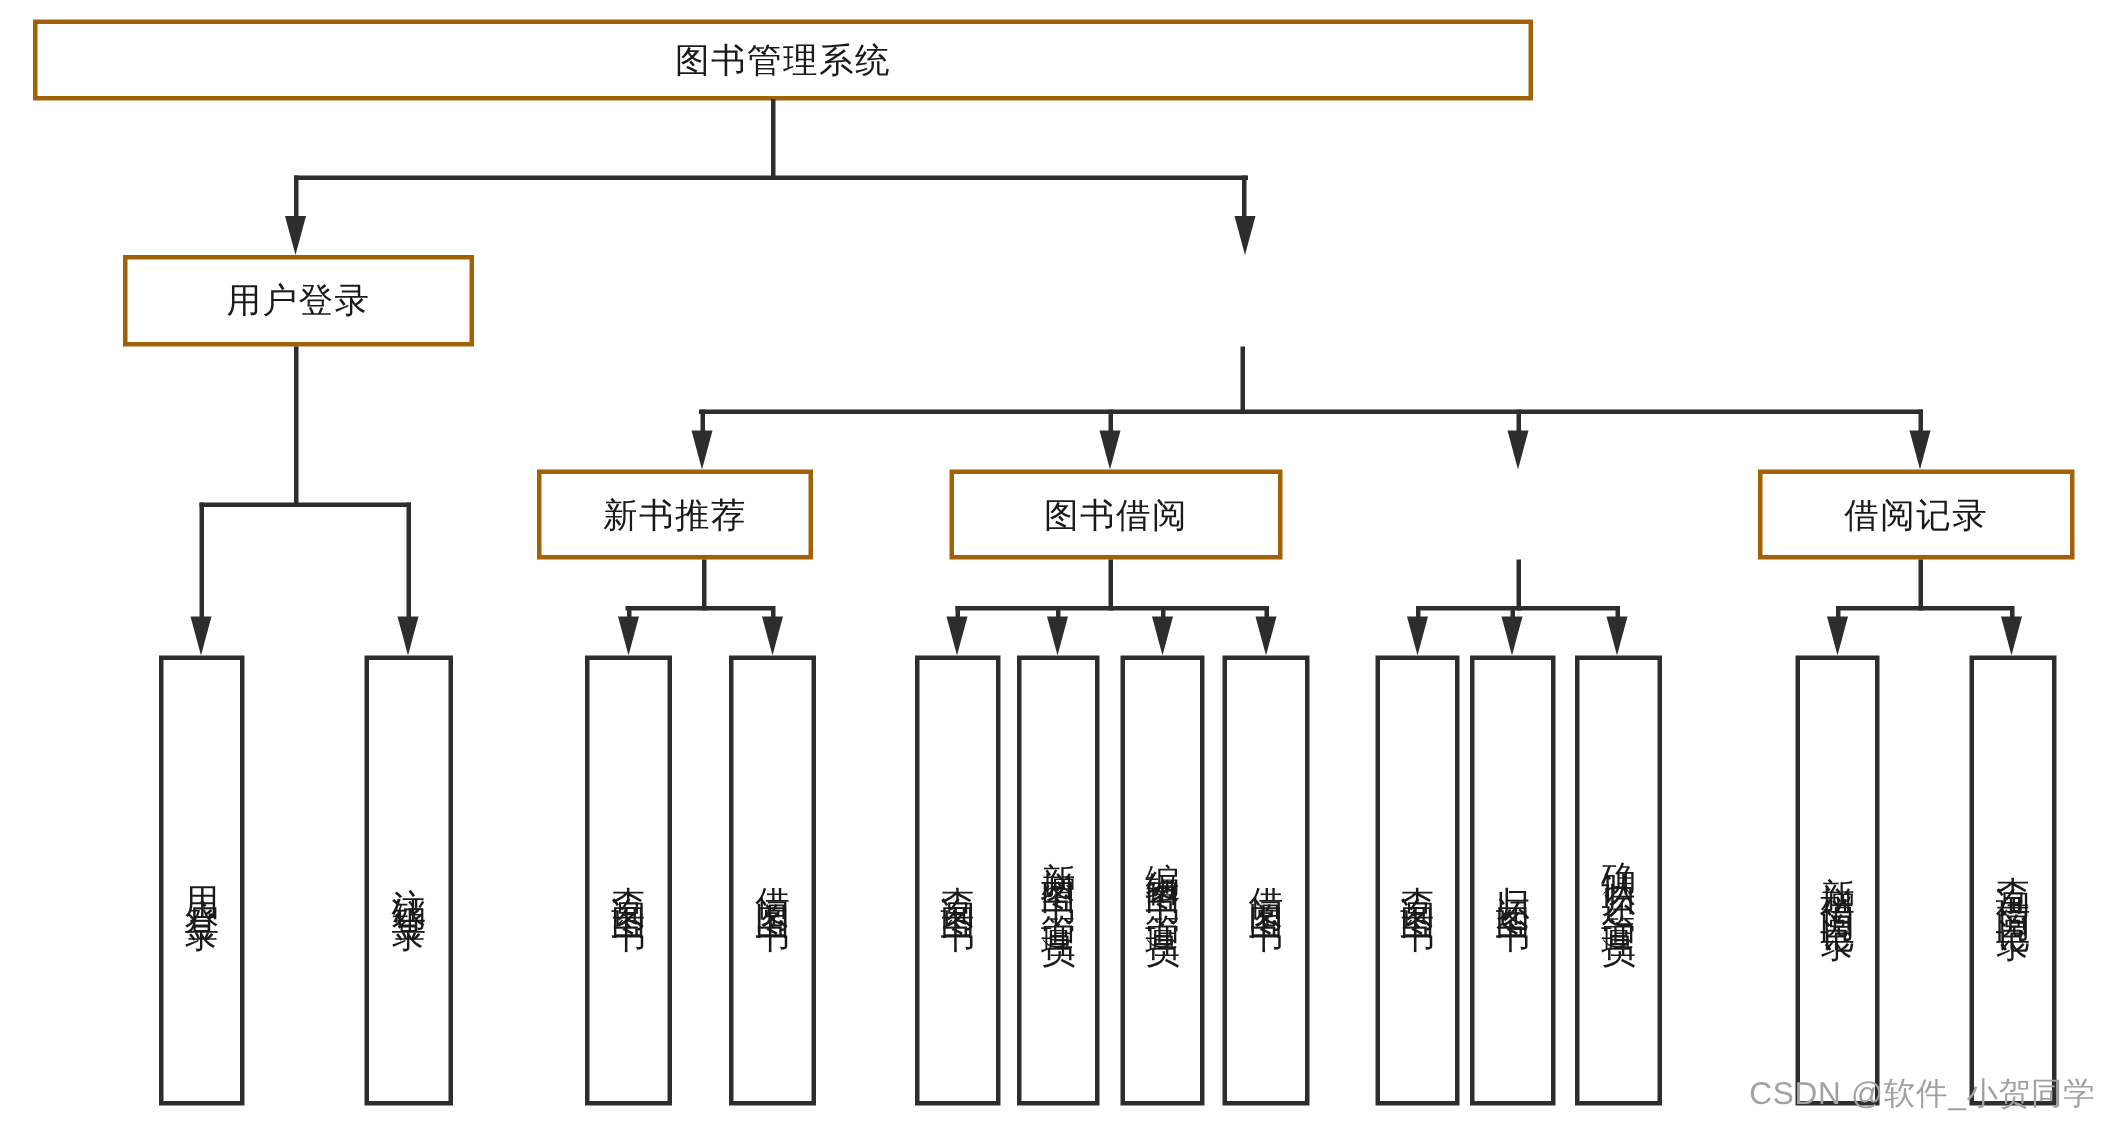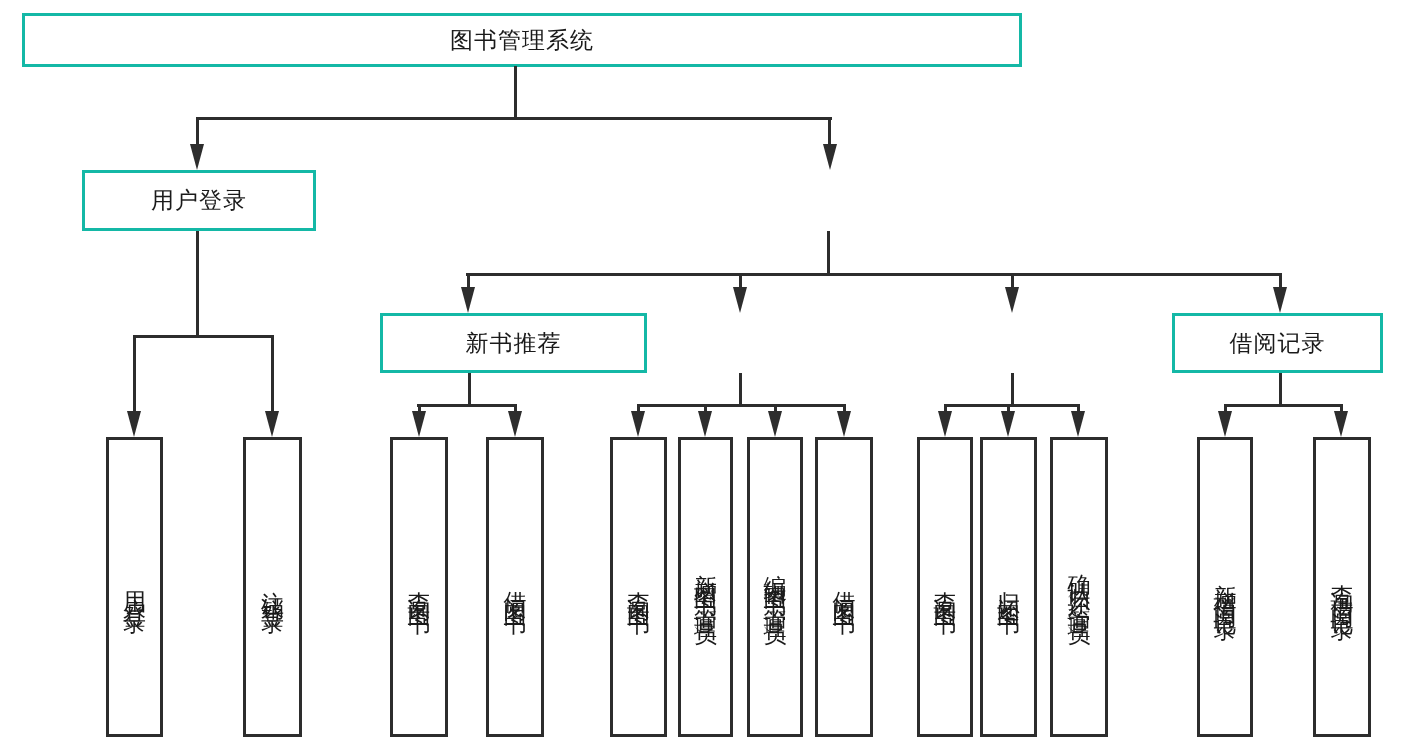--- a/index.html
+++ b/index.html
@@ -2,21 +2,21 @@
 <html><head>
 <meta charset="utf-8">
 <style>
   html,body{margin:0;padding:0;background:#ffffff;}
   .canvas{
     position:relative;width:1405px;height:747px;background:#ffffff;
     font-family:"Liberation Sans","DejaVu Sans",sans-serif;
     color:#1a1a1a;overflow:hidden;
   }
   .hbox{
-    position:absolute;box-sizing:border-box;border:3px solid #14b8a6;background:#ffffff;
+    position:absolute;box-sizing:border-box;border:3px solid #a16207;background:#ffffff;
     display:flex;align-items:center;justify-content:center;
     font-size:23px;letter-spacing:1px;color:#1a1a1a;
   }
   .vbox{
     position:absolute;box-sizing:border-box;border:3px solid #2d2d2d;background:#ffffff;
     top:437px;height:300px;
     display:flex;align-items:center;justify-content:center;
     writing-mode:vertical-rl;
     font-size:23px;line-height:1;letter-spacing:7px;color:#1a1a1a;
   }
@@ -58,21 +58,22 @@
   <div class="line" style="left:466px;top:273px;width:816px;height:3px"></div>
   <div class="line" style="left:467px;top:273px;width:3px;height:16px"></div>
   <div class="arrow" style="left:461px;top:287px"></div>
   <div class="line" style="left:739px;top:273px;width:3px;height:16px"></div>
   <div class="arrow" style="left:733px;top:287px"></div>
   <div class="line" style="left:1011px;top:273px;width:3px;height:16px"></div>
   <div class="arrow" style="left:1005px;top:287px"></div>
   <div class="line" style="left:1279px;top:273px;width:3px;height:16px"></div>
   <div class="arrow" style="left:1273px;top:287px"></div>
 
-  <div class="hbox" style="left:380px;top:313px;width:267px;height:60px">新书推荐</div>
+  <div class="hbox" style="left:358px;top:313px;width:184px;height:60px">新书推荐</div>
+  <div class="hbox" style="left:633px;top:313px;width:222px;height:60px">图书借阅</div>
   <div class="hbox" style="left:1172px;top:313px;width:211px;height:60px">借阅记录</div>
 
   <div class="line" style="left:468px;top:373px;width:3px;height:34px"></div>
   <div class="line" style="left:417px;top:404px;width:99px;height:3px"></div>
   <div class="line" style="left:418px;top:404px;width:3px;height:10px"></div>
   <div class="arrow" style="left:412px;top:411px"></div>
   <div class="line" style="left:514px;top:404px;width:3px;height:10px"></div>
   <div class="arrow" style="left:508px;top:411px"></div>
 
   <div class="line" style="left:739px;top:373px;width:3px;height:34px"></div>
@@ -113,14 +114,15 @@
   <div class="vbox" style="left:747px;width:56px">编辑图书（管理员）</div>
   <div class="vbox" style="left:815px;width:58px">借阅图书</div>
 
   <div class="vbox" style="left:917px;width:56px">查询图书</div>
   <div class="vbox" style="left:980px;width:57px">归还图书</div>
   <div class="vbox" style="left:1050px;width:58px">确认归还（管理员）</div>
 
   <div class="vbox" style="left:1197px;width:56px">新增借阅记录</div>
   <div class="vbox" style="left:1313px;width:58px">查询借阅记录</div>
 
+  <div class="watermark">CSDN @软件_小贺同学</div>
 
 </div>
 
 </body></html>

